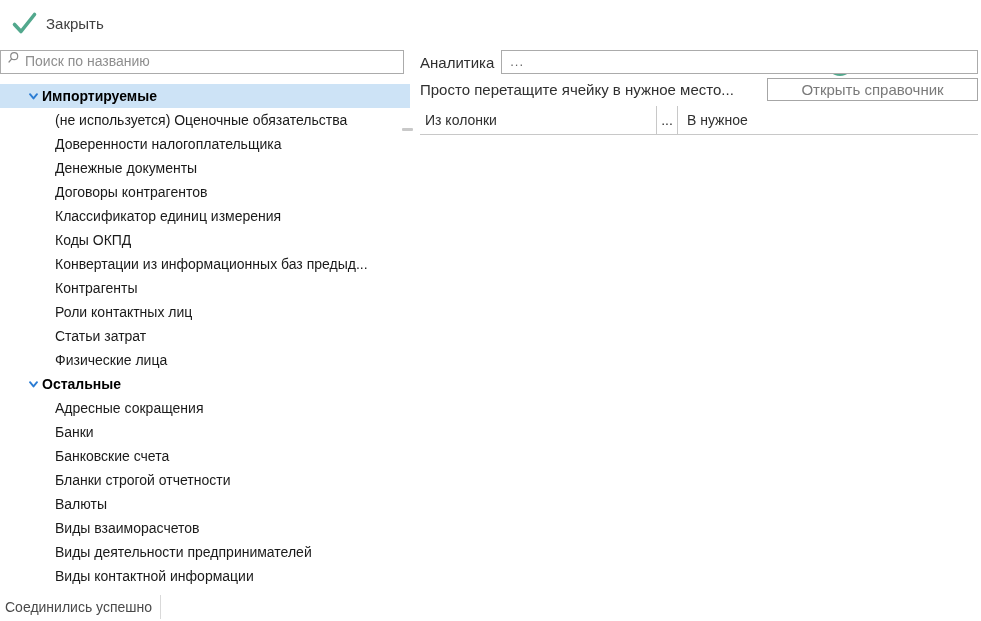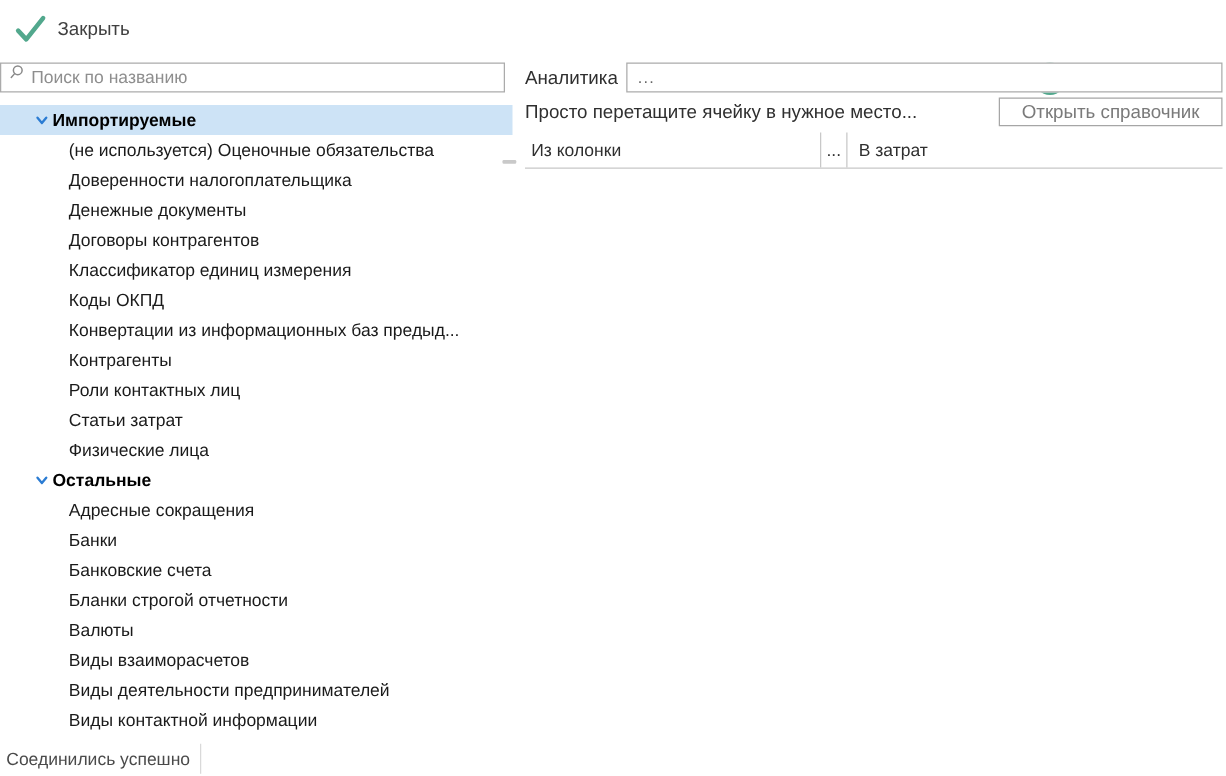--- a/index.html
+++ b/index.html
@@ -42,21 +42,21 @@
                      align-items: center; background: #fff; }
   .analytics-field input { border: none; outline: none; flex: 1; margin-left: 7px; height: 20px;
                            font-family: "Liberation Sans", sans-serif; font-size: 14px; background: transparent; }
   .analytics-field input::placeholder { color: #a8aeb5; opacity: 1; text-decoration: underline; }
   .dots-btn { flex: 0 0 auto; padding: 0 8px; font-size: 13px; color: #666; letter-spacing: 1px;
               line-height: 20px; cursor: default; }
 
   .hint-row { position: absolute; left: 420px; top: 78px; width: 558px; height: 23px;
               display: flex; align-items: center; }
   .hint-row .hint { font-size: 15px; color: #2f2f2f; flex: 1; white-space: nowrap; }
-  .open-ref-btn { width: 179px; height: 23px; border: 1px solid #a6a6a6; background: #fff;
+  .open-ref-btn { width: 211px; height: 23px; border: 1px solid #a6a6a6; background: #fff;
                   font-family: "Liberation Sans", sans-serif; font-size: 15px; color: #7a7a7a;
                   text-align: center; line-height: 21px; cursor: default; }
 
   .map-table { position: absolute; left: 420px; top: 106px; width: 558px; height: 29px;
                border-bottom: 1px solid #c8c8c8; display: flex; align-items: stretch; }
   .map-table .col { display: flex; align-items: center; font-size: 14px; color: #2f2f2f; }
   .col-from { width: 236px; padding-left: 5px; }
   .col-dots { width: 22px; justify-content: center; color: #555;
               border-left: 1px solid #c8c8c8; border-right: 1px solid #c8c8c8; }
   .col-to { flex: 1; padding-left: 9px; }
@@ -146,19 +146,19 @@
 </div>
 
 <div class="hint-row">
   <span class="hint">Просто перетащите ячейку в нужное место...</span>
   <button class="open-ref-btn">Открыть справочник</button>
 </div>
 
 <div class="map-table">
   <div class="col col-from">Из колонки</div>
   <div class="col col-dots">...</div>
-  <div class="col col-to">В затрат</div>
+  <div class="col col-to">В нужное</div>
 </div>
 
 <div class="status-bar">
   <span class="stext">Соединились успешно</span>
   <span class="sdiv"></span>
 </div>
 
 </body></html>

